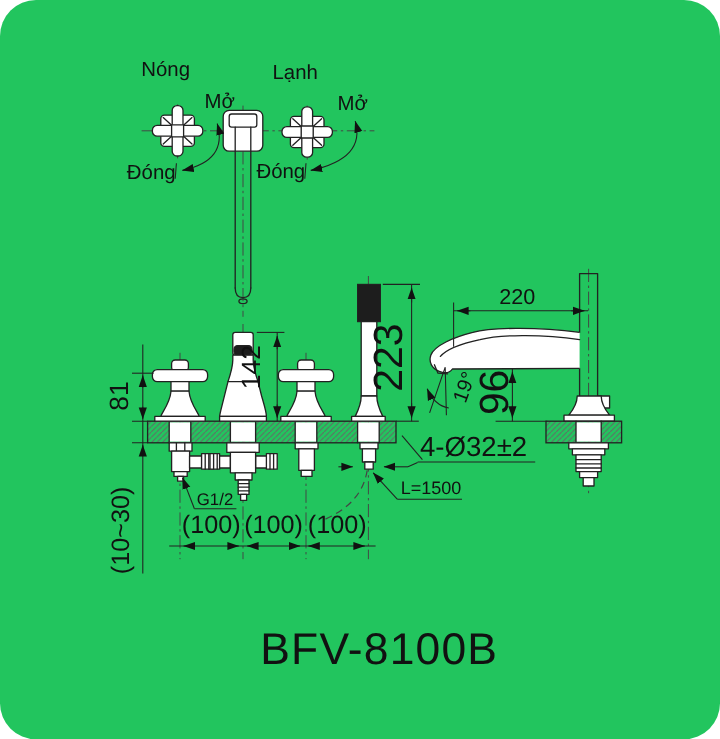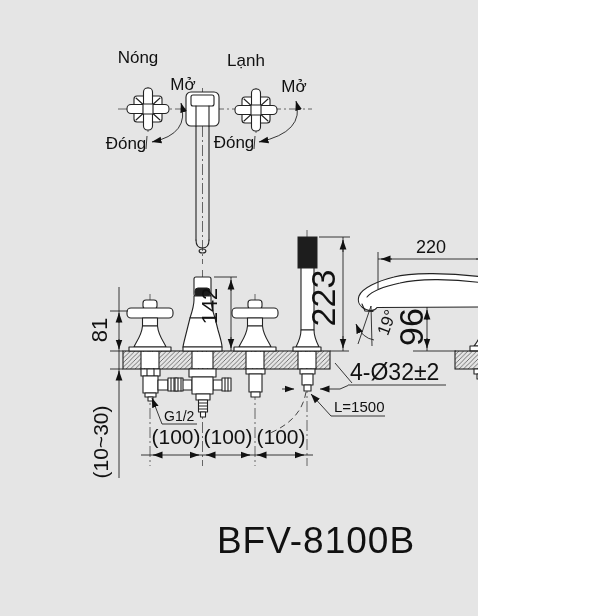--- a/index.html
+++ b/index.html
@@ -1,16 +1,16 @@
 <!DOCTYPE html>
 <html><head>
 <meta charset="utf-8">
 <style>
   html,body{margin:0;padding:0;background:#fff;}
-  .sheet{position:relative;width:478px;height:616px;background:#e5e5e5;overflow:hidden;}
+  .sheet{position:relative;width:600px;height:616px;background:#22c55e;overflow:hidden;border-radius:30px;}
   svg{display:block;}
   text{font-family:"Liberation Sans","DejaVu Sans",sans-serif;fill:#111;}
   .s{stroke:#222;stroke-width:1.1;fill:none;stroke-linecap:round;stroke-linejoin:round;}
   .sf{stroke:#222;stroke-width:1.1;fill:#fff;stroke-linejoin:round;}
   .dk{stroke:#222;stroke-width:1;fill:#1d1d1d;}
   .cl{stroke:#444;stroke-width:0.8;fill:none;stroke-dasharray:11 3 2 3;}
   .dl{stroke:#222;stroke-width:0.9;fill:none;}
   .dash{stroke:#444;stroke-width:1;fill:none;stroke-dasharray:6 4;}
   .t17{font-size:17px;}
   .t22{font-size:22px;}

